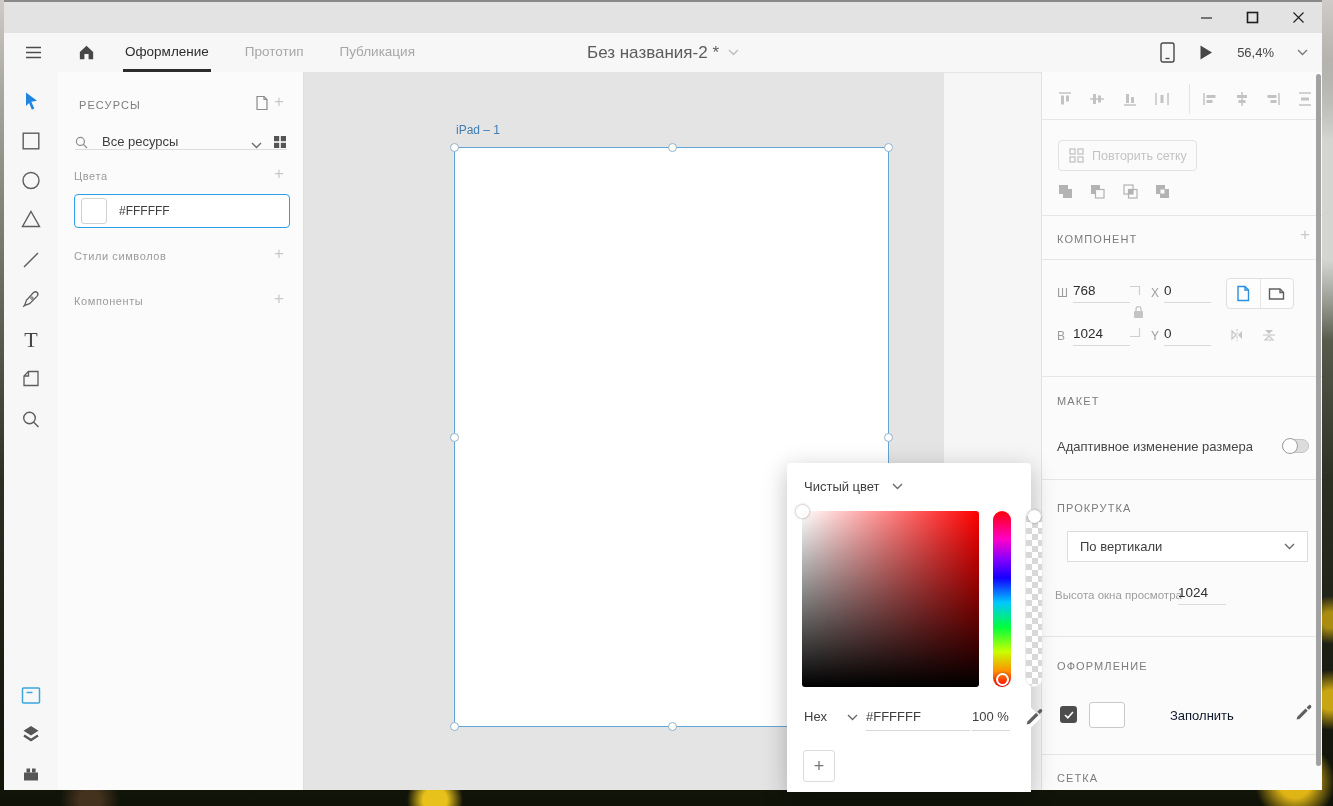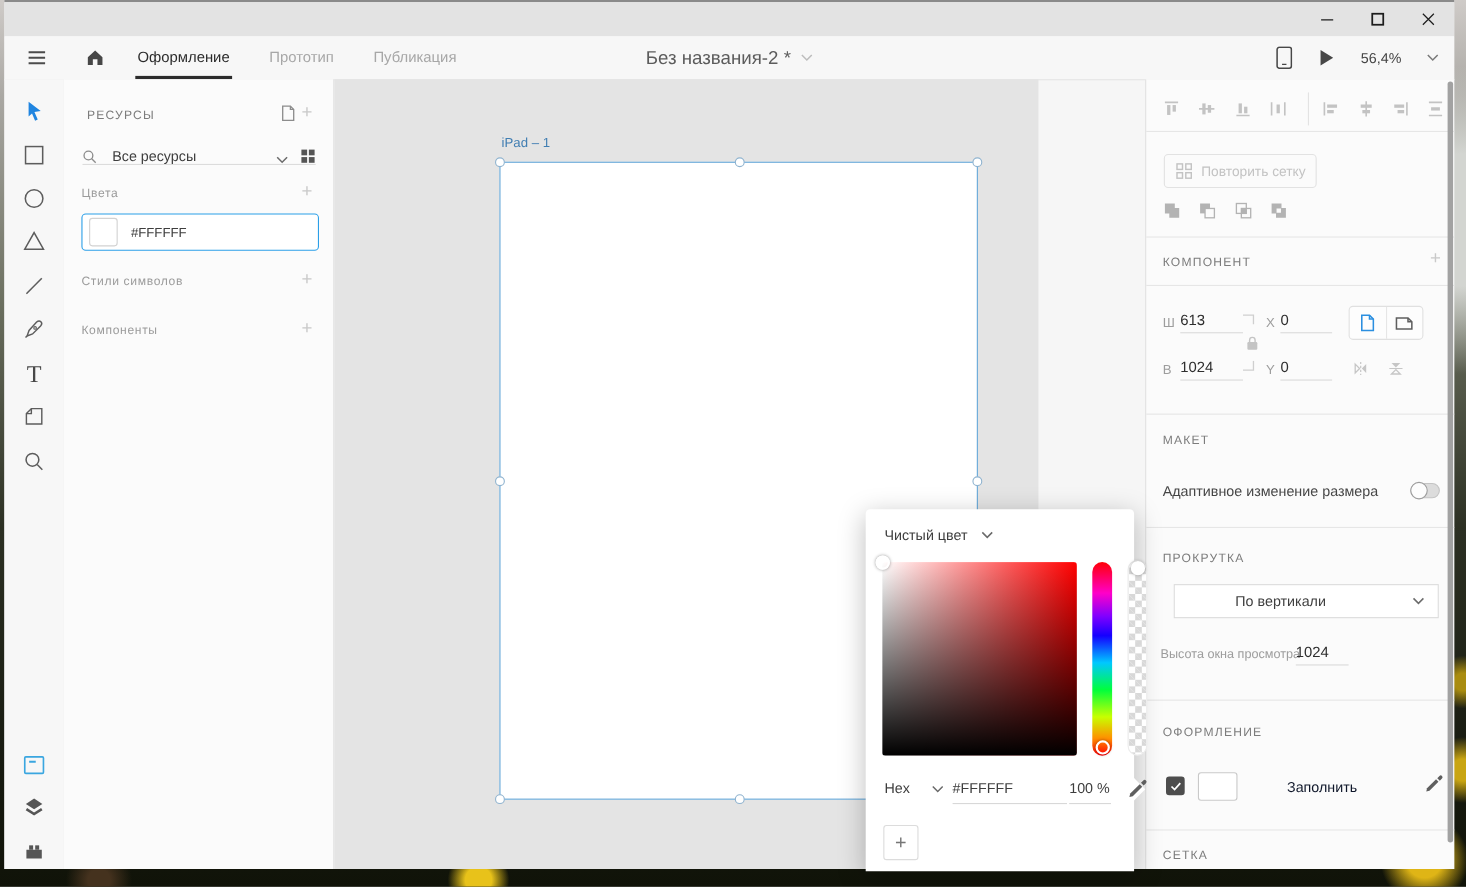--- a/index.html
+++ b/index.html
@@ -77,21 +77,21 @@
   .dim-label{font-size:12px;color:#9d9d9d;}
   .dim-value{font-size:13.5px;color:#2e2e2e;}
   .uline{border-bottom:1px solid #dadada;padding-bottom:4px;display:inline-block;}
   #orient-box{position:absolute;left:184px;top:206px;width:68px;height:31px;border:1px solid #e0e0e0;border-radius:4px;
               display:flex;background:#fdfdfd;box-sizing:border-box;}
   #orient-box .cell{flex:1;display:flex;align-items:center;justify-content:center;}
   #orient-box .cell + .cell{border-left:1px solid #e6e6e6;}
   #resp-toggle{position:absolute;left:240px;top:367px;width:27px;height:14px;background:#dcdcdc;border:1px solid #c4c4c4;border-radius:8px;box-sizing:border-box;}
   #resp-toggle .knob{position:absolute;left:-1px;top:-2px;width:16px;height:16px;background:#fdfdfd;border:1px solid #9d9d9d;border-radius:50%;box-sizing:border-box;}
   #scroll-dd{position:absolute;left:25px;top:459px;width:241px;height:31px;background:#fff;border:1px solid #dcdcdc;border-radius:0;
-             display:flex;align-items:center;box-sizing:border-box;padding-left:43px;}
+             display:flex;align-items:center;box-sizing:border-box;}
   #scroll-dd-value{font-size:13px;color:#3e3e3e;margin-left:12px;flex:1;}
   #viewport-label{position:absolute;left:13px;top:517px;font-size:11.5px;color:#9d9d9d;}
   #fill-checkbox{position:absolute;left:18px;top:634px;width:17px;height:17px;background:#4d4d4d;border-radius:3px;display:flex;align-items:center;justify-content:center;}
   #fill-swatch{position:absolute;left:47px;top:630px;width:36px;height:26px;background:#fff;border:1px solid #c9c9c9;border-radius:3px;box-sizing:border-box;}
   #fill-label{position:absolute;left:96px;top:636px;font-size:13px;color:#0f172a;margin-left:32px;}
   #insp-scrollbar{position:absolute;right:1px;top:2px;bottom:24px;width:5px;background:#a2a2a2;border-radius:3px;}
 
   
   #popup{position:absolute;left:783px;top:461px;width:244px;height:329px;background:#fff;
          border-radius:4px 4px 0 0;box-shadow:0 6px 24px rgba(0,0,0,.25);z-index:50;}
@@ -408,21 +408,21 @@
           <path d="M15 15 h-9 v-4.5 h4.5 v-4.5 h4.5 z" fill="#b3b3b3"></path>
         </svg>
     </div>
 
     <div class="divider" style="top:143px"></div>
     <div class="insp-hdr" style="top:161px">КОМПОНЕНТ</div>
     <div class="abs plus-btn" style="left:258px;top:156px">+</div>
     <div class="divider" style="top:187px"></div>
 
     <span class="abs dim-label" style="left:15px;top:214px">Ш</span>
-    <span class="abs dim-value uline" style="left:31px;top:211px;width:57px">613</span>
+    <span class="abs dim-value uline" style="left:31px;top:211px;width:57px">768</span>
     <span class="abs dim-label" style="left:109px;top:214px">X</span>
     <span class="abs dim-value uline" style="left:122px;top:211px;width:47px">0</span>
     <svg class="abs" style="left:88px;top:213px" width="11" height="10" viewBox="0 0 11 10">
         <path d="M0 1.5 H9.5 V10" fill="none" stroke="#cfcfcf" stroke-width="1.2"></path>
       </svg>
     <div class="abs" style="left:90px;top:233px">
       <svg width="13" height="14" viewBox="0 0 13 14">
           <rect x="2" y="6" width="9" height="7" rx="1" fill="#c4c4c4"></rect>
           <path d="M4 6 V4.2 a2.5 2.5 0 0 1 5 0 V6" fill="none" stroke="#c4c4c4" stroke-width="1.3"></path>
         </svg>

